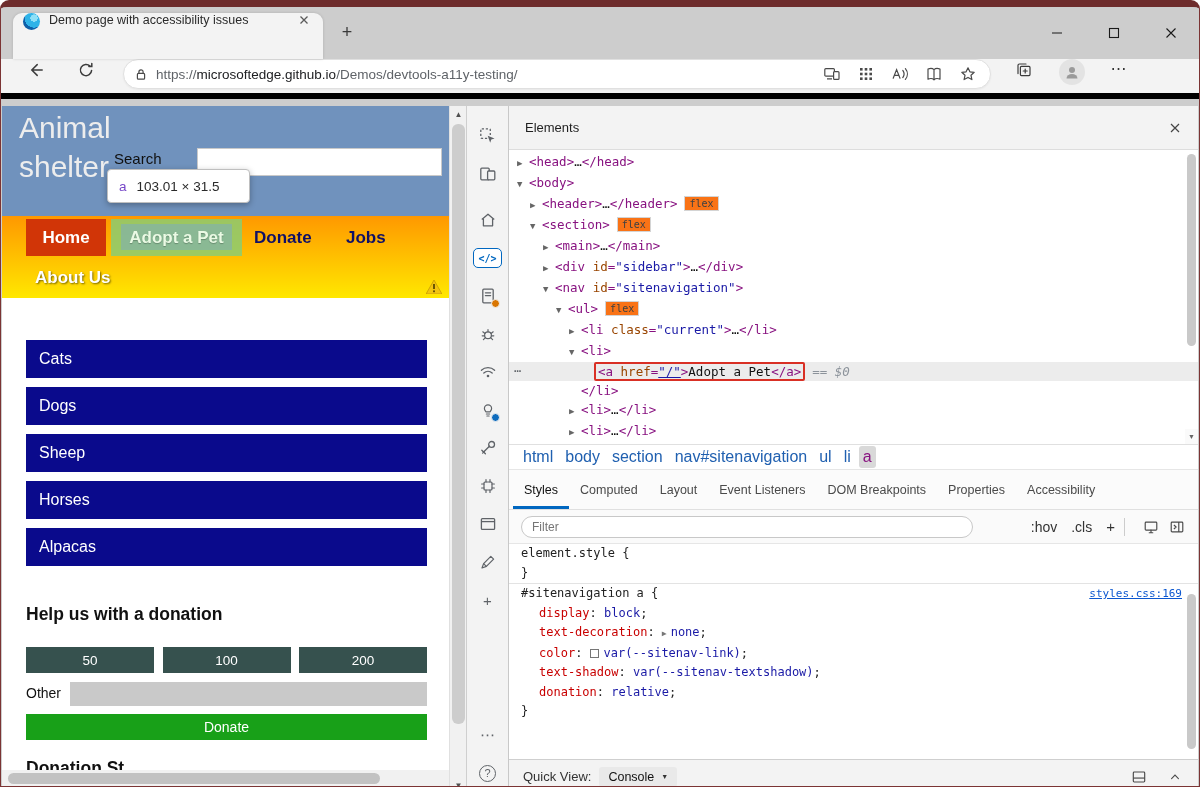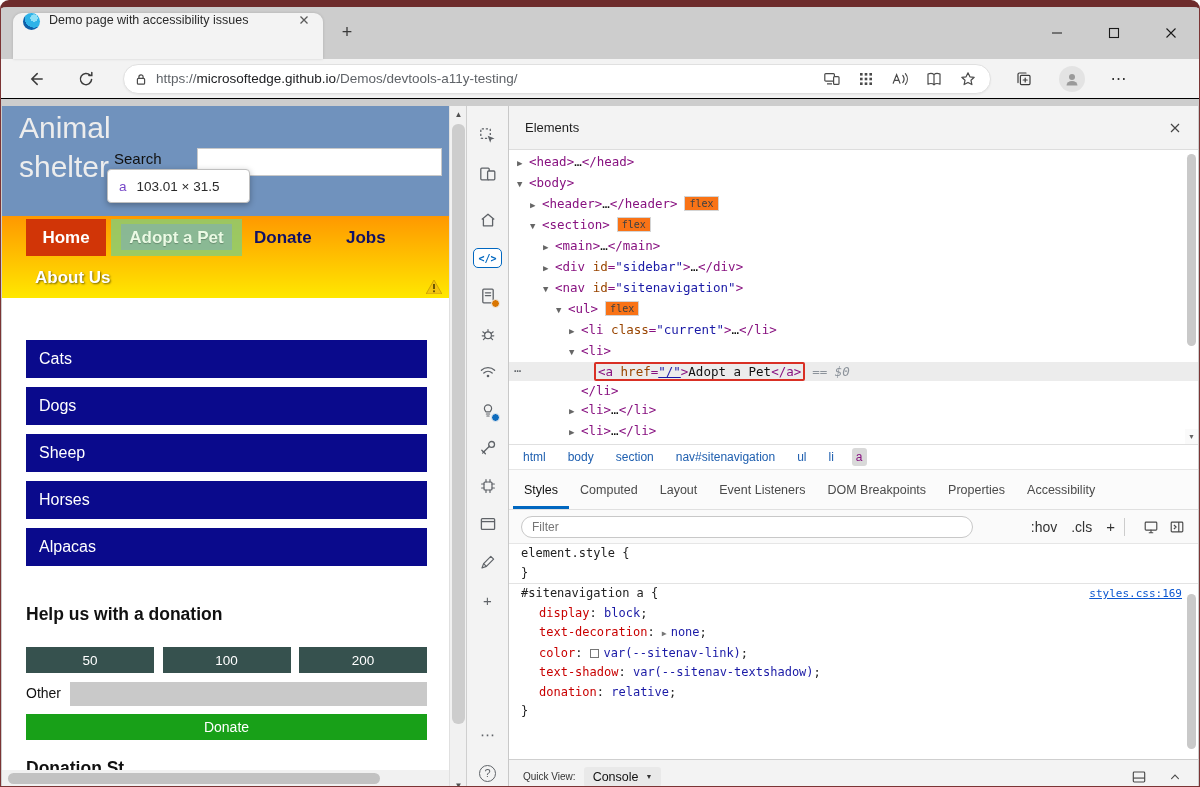--- a/index.html
+++ b/index.html
@@ -11,21 +11,21 @@
 .titlebar{position:relative;height:52px;background:#cdcdcd}
 .tab{position:absolute;left:12px;top:6px;width:310px;height:46px;background:#f3f3f3;border-radius:9px 9px 0 0;display:flex;align-items:flex-start;padding:0 10px;box-shadow:0 0 3px rgba(0,0,0,.15)}
 .edge-logo{width:17px;height:17px;border-radius:50%;background:radial-gradient(circle at 65% 30%,#8fe0f7 0 22%,#2fb3e8 23% 58%,#0d5fa8 59% 100%);flex:0 0 17px}
 .tab-title{flex:1;margin-left:9px;font-size:12.5px;color:#2a2a2a;white-space:nowrap;overflow:hidden;text-overflow:clip}
 .tab-close{flex:0 0 16px;margin-left:6px;cursor:pointer}
 .newtab{position:absolute;left:334px;top:13px;width:24px;height:24px;display:flex;align-items:center;justify-content:center;font-size:18px;color:#3a3a3a}
 .win-controls{position:absolute;right:0;top:0;height:52px;display:flex}
 .win-btn{width:57px;height:52px;display:flex;align-items:center;justify-content:center}
 
 
-.toolbar{height:40px;background:#f3f3f3;border-bottom:1px solid #000000;display:flex;align-items:center}
+.toolbar{height:40px;background:#f3f3f3;border-bottom:6px solid #000000;display:flex;align-items:flex-start}
 .tb-btn{width:22px;height:22px;display:flex;align-items:center;justify-content:center}
 .back{margin-left:24px}.refresh{margin-left:28px}
 .addressbar{margin-left:26px;width:868px;height:30px;background:#fff;border:1px solid #e0e0e0;border-radius:15px;display:flex;align-items:center;padding:0 10px;box-shadow:0 1px 2px rgba(0,0,0,.05)}
 .url{margin-left:8px;font-size:13.5px;white-space:nowrap}
 .url .scheme,.url .path{color:#5f6368}
 .url .domain{color:#202124}
 .ab-spacer{flex:1}
 .ab-icon{width:24px;height:24px;margin-left:10px;display:flex;align-items:center;justify-content:center}
 .collections{margin-left:22px}
 .avatar{width:26px;height:26px;margin-left:24px;border-radius:50%;background:#e3e3e3;display:flex;align-items:center;justify-content:center;overflow:hidden}
@@ -95,21 +95,21 @@
 .twisty{display:inline-block;width:12px;font-size:9px;color:#666}
 .t-tag{color:#881280}.t-attr{color:#994500}.t-val{color:#1a1aa6}.t-link{text-decoration:underline}
 .t-txt{color:#111}.t-pseudo{color:#2257bf}
 .redbox{border:2px solid #d93025;border-radius:2px;padding:0 2px}
 .flex-badge{display:inline-block;margin-left:7px;padding:0 4px;font-size:10px;line-height:13px;color:#3c4043;background:#f97316;border:1px solid #d4d4d4;border-radius:0;vertical-align:1px}
 .eq{margin-left:7px;color:#8c939b;font-style:italic}
 .dom-scroll{position:absolute;right:0;top:0;width:13px;height:294px}
 .dom-thumb{position:absolute;right:2px;top:4px;width:9px;height:192px;background:#c9c9c9;border-radius:5px}
 .dom-down{position:absolute;bottom:0;right:0;width:13px;height:15px;display:flex;align-items:center;justify-content:center;font-size:7px;color:#666;background:#fafafa}
 
-.breadcrumb{height:25px;border-top:1px solid #e0e0e0;display:flex;align-items:center;padding-left:10px;font-size:12px;gap:14px}
+.breadcrumb{height:25px;border-top:1px solid #e0e0e0;display:flex;align-items:center;padding-left:10px;font-size:16px;gap:4px}
 .crumb{padding:2px 4px;color:#2060b0}
 .crumb.selected{background:#d9d9d9;border-radius:3px;color:#881280}
 
 .dt-tabs{height:41px;background:#fbfbfb;border-top:1px solid #e6e6e6;border-bottom:1px solid #e0e0e0;display:flex;align-items:stretch;padding-left:4px}
 .dt-tab{display:flex;align-items:center;padding:0 11px;font-size:12.5px;color:#4a4a4a}
 .dt-tab.active{color:#111;box-shadow:inset 0 -3px 0 #0067c0}
 
 .styles-toolbar{height:34px;background:#fafafa;border-bottom:1px solid #e6e6e6;display:flex;align-items:center;padding:0 12px}
 .filter-input{width:452px;height:22px;border:1px solid #c8c8c8;border-radius:11px;background:#fff;font-size:12px;padding:0 10px;color:#333}
 .st-spacer{flex:1}
@@ -126,21 +126,21 @@
 .css-sel{color:#222}
 .css-punct{color:#222}
 .p-name{color:#c80000}
 .p-val{color:#1a1aa6}
 .p-arrow{color:#777;font-size:8px;margin-right:4px}
 .p-swatch{display:inline-block;width:9px;height:9px;border:1px solid #767676;background:#fff;margin-right:5px;vertical-align:-1px}
 .css-link{float:right;margin-right:16px;font-size:11px;color:#0b57d0;text-decoration:underline}
 .styles-scroll{position:absolute;right:2px;top:50px;width:9px;height:155px;background:#c9c9c9;border-radius:5px}
 
 .quickview{height:34px;background:#f3f3f3;border-top:1px solid #cfcfcf;display:flex;align-items:center;padding:0 14px}
-.qv-label{font-size:10px;color:#333}
+.qv-label{font-size:13px;color:#333}
 .qv-select{margin-left:8px;display:flex;align-items:center;gap:7px;background:#e9e9e9;border-radius:3px;padding:3px 9px;font-size:12.5px;color:#111}
 .qv-caret{font-size:7px;color:#333}
 .qv-icon{width:18px;height:18px;display:flex;align-items:center;justify-content:center;margin-left:18px}
 </style>
 </head>
 <body>
 
 <div class="window">
 
   <div class="titlebar">

